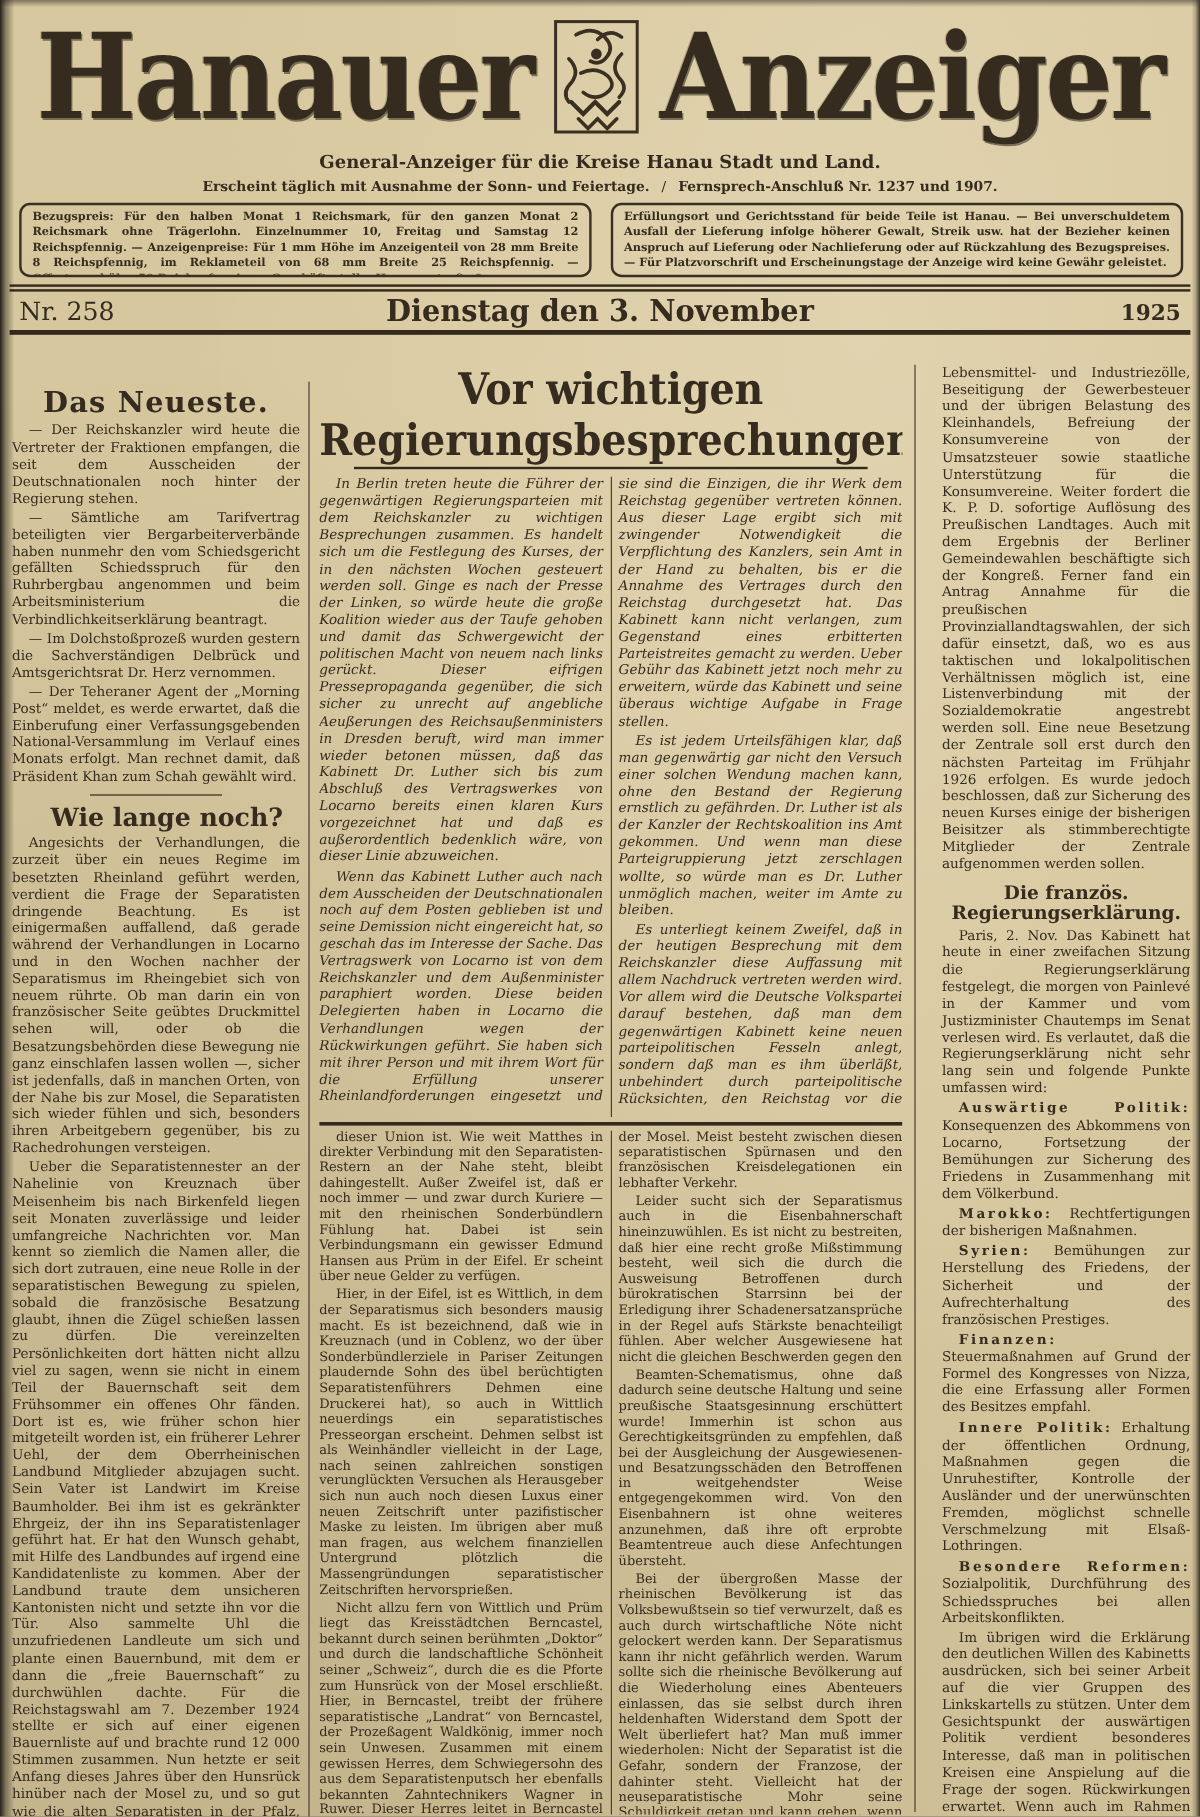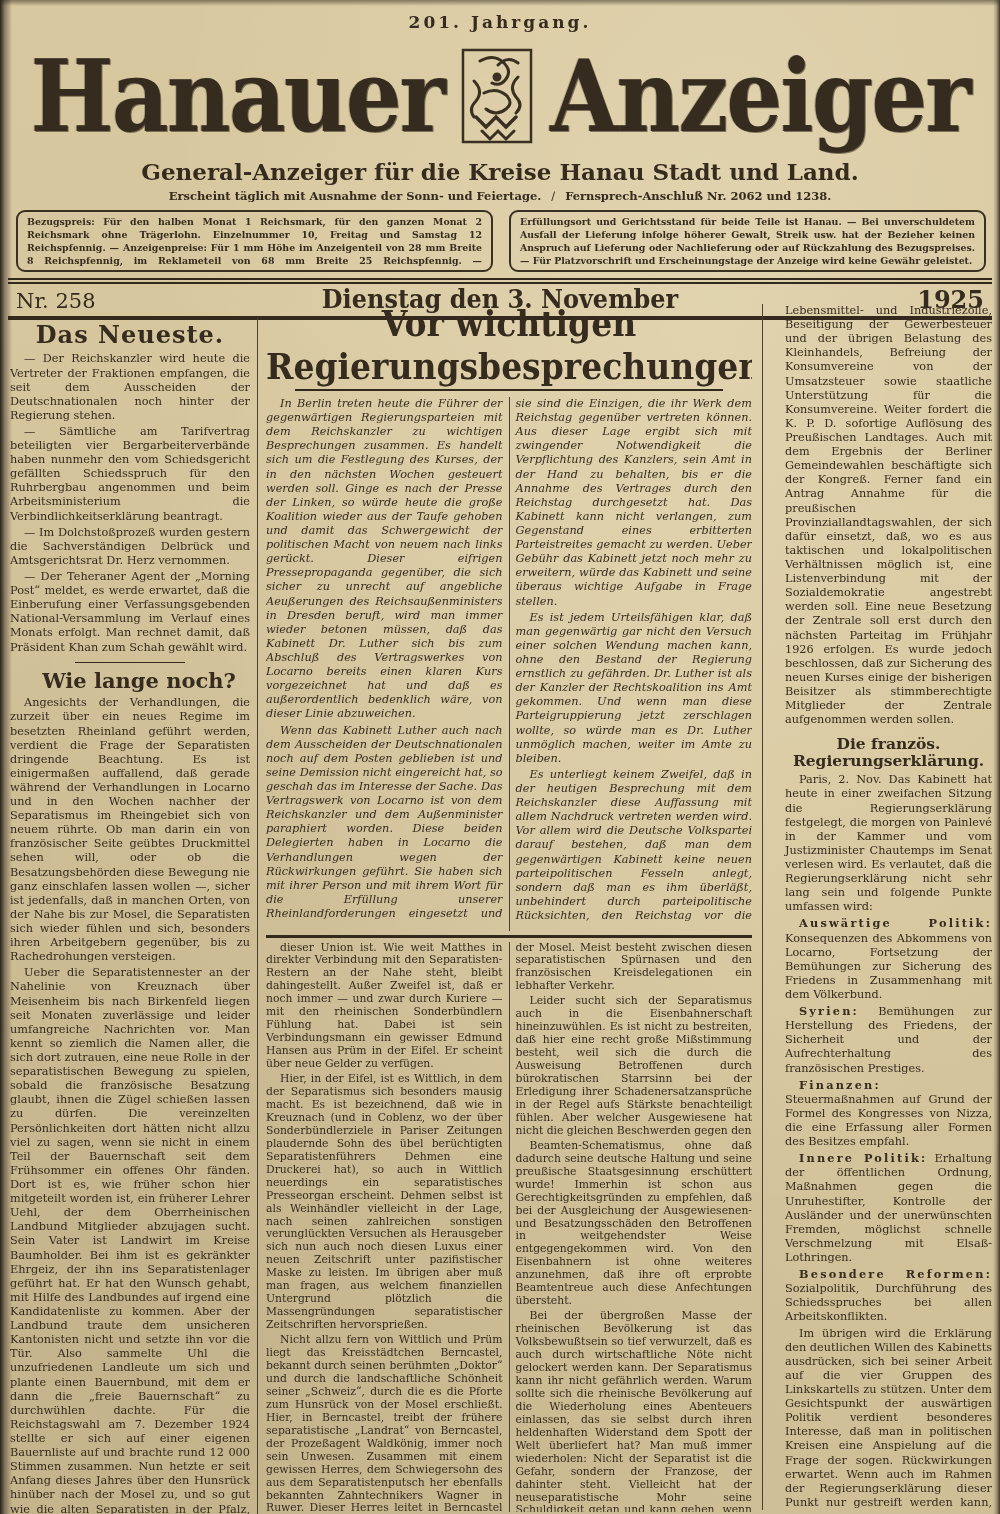--- a/index.html
+++ b/index.html
@@ -18,38 +18,38 @@
     background:linear-gradient(270deg,#3d352a 0%,rgba(61,53,42,.3) 50%,rgba(61,53,42,0) 100%);z-index:5;}
   .edge-top{position:absolute;left:0;top:0;right:0;height:6px;
     background:linear-gradient(180deg,rgba(40,34,27,.5),rgba(40,34,27,0));z-index:5;}
 
   
   .volume{ text-align:center;font-weight:bold;font-size:17px;letter-spacing:3px;padding-top:12px;}
   .title-row{display:flex;justify-content:center;align-items:center;gap:16px;height:124px;margin-top:2px;}
   .title-word{font-size:88px;font-weight:bold;line-height:1;transform:scaleY(1.12);
     text-shadow:1px 1px 0 rgba(44,36,26,.55), -1px 0 0 rgba(44,36,26,.25);letter-spacing:-2px;}
   .emblem{width:74px;height:98px;flex:0 0 auto;}
-  .subtitle{text-align:center;font-weight:bold;font-size:23px;margin-top:0;}
+  .subtitle{text-align:center;font-weight:bold;font-size:15px;margin-top:0;}
   .pubinfo{text-align:center;font-weight:bold;font-size:11.5px;margin-top:4px;}
   .pubinfo .sep{padding:0 10px;font-weight:normal;}
 
   
   .boxes{display:flex;gap:16px;padding:7px 14px 3px 16px;}
   .box{flex:1;border:2.5px solid #3a3022;border-radius:9px;padding:4px 9px;height:50px;overflow:hidden;
     font-size:9.4px;font-weight:bold;line-height:1.38;text-align:justify;}
 
   
   .rule{background:#33291c;margin:0 8px;}
   .r1{height:2px;margin-top:3px;}
   .r2{height:2px;margin-top:2px;}
   .r-thick{height:4px;margin-top:2px;}
   .datebar{display:flex;align-items:baseline;padding:1px 16px 0 16px;}
   .issue{width:210px;font-weight:normal;font-size:21px;}
   .ddate{flex:1;text-align:center;font-weight:bold;font-size:24px;transform:scaleY(1.05);}
-  .year{width:210px;text-align:right;font-weight:bold;font-size:24px;}
+  .year{width:210px;text-align:right;font-weight:bold;font-size:18px;}
 
   
   .content{position:absolute;left:10px;right:8px;top:302px;bottom:2px;}
   .col1{position:absolute;left:0;top:16px;width:240px;height:calc(100% - 4px);
     padding-right:7px;border-right:1.5px solid #4a4030;overflow:hidden;}
   .center{position:absolute;left:256px;top:0;width:486px;height:100%;overflow:hidden;}
   .col4{position:absolute;left:752px;right:0;top:2px;height:calc(100% - 4px);
     padding-left:22px;border-left:1.5px solid #4a4030;overflow:hidden;}
 
   .headline{font-size:33px;font-weight:bold;text-align:center;padding:4px 0 3px;transform:scaleY(1.1);}
@@ -70,41 +70,40 @@
 </style>
 </head>
 <body>
 
 <div class="page">
   <div class="edge-top"></div>
   <div class="edge-left"></div>
   <div class="edge-right"></div>
 
   <div>
-    <div class="volume">201. Jahrgang.</div>
     <div class="title-row">
       <span class="title-word">Hanauer</span>
       <svg class="emblem" viewBox="0 0 74 98" xmlns="http://www.w3.org/2000/svg">
         <g fill="none" stroke="#3a3022" stroke-width="3" stroke-linecap="round">
           <rect x="3" y="3" width="68" height="92" stroke-width="2.5"></rect>
           <path d="M20 14 q14 -8 24 2 q8 8 2 16 q-6 8 -14 4"></path>
           <path d="M38 18 q10 -10 20 -2"></path>
           <path d="M14 34 q10 10 2 20 q-8 8 -2 16"></path>
           <path d="M58 30 q-10 10 -2 20 q8 8 0 16"></path>
           <path d="M24 46 q12 -6 22 2 q8 8 0 14 q-10 8 -20 0"></path>
           <path d="M16 70 l10 10 l10 -10 l10 10 l10 -10" stroke-width="3.5"></path>
           <path d="M22 84 l8 8 l8 -8 l8 8 l8 -8" stroke-width="3"></path>
           <circle cx="37" cy="30" r="3" fill="#3a3022"></circle>
         </g>
       </svg>
       <span class="title-word">Anzeiger</span>
     </div>
     <div class="subtitle">General-Anzeiger für die Kreise Hanau Stadt und Land.</div>
     <div class="pubinfo">
-      <span>Erscheint täglich mit Ausnahme der Sonn- und Feiertage.</span><span class="sep">∕</span><span>Fernsprech-Anschluß Nr. 2062 und 1238.</span>
+      <span>Erscheint täglich mit Ausnahme der Sonn- und Feiertage.</span><span class="sep">∕</span><span>Fernsprech-Anschluß Nr. 1237 und 1907.</span>
     </div>
   </div>
 
   <div class="boxes">
     <div class="box">Bezugspreis: Für den halben Monat 1 Reichsmark, für den ganzen Monat 2 Reichsmark ohne Trägerlohn. Einzelnummer 10, Freitag und Samstag 12 Reichspfennig. — Anzeigenpreise: Für 1 mm Höhe im Anzeigenteil von 28 mm Breite 8 Reichspfennig, im Reklameteil von 68 mm Breite 25 Reichspfennig. — Offertengebühr: 50 Reichspfennig. — Geschäftsstelle: Hammerstraße 9.</div>
     <div class="box">Erfüllungsort und Gerichtsstand für beide Teile ist Hanau. — Bei unverschuldetem Ausfall der Lieferung infolge höherer Gewalt, Streik usw. hat der Bezieher keinen Anspruch auf Lieferung oder Nachlieferung oder auf Rückzahlung des Bezugspreises. — Für Platzvorschrift und Erscheinungstage der Anzeige wird keine Gewähr geleistet.</div>
   </div>
 
   <div class="rule r1"></div>
   <div class="rule r2"></div>
@@ -149,20 +148,21 @@
         <p>Bei der übergroßen Masse der rheinischen Bevölkerung ist das Volksbewußtsein so tief verwurzelt, daß es auch durch wirtschaftliche Nöte nicht gelockert werden kann. Der Separatismus kann ihr nicht gefährlich werden. Warum sollte sich die rheinische Bevölkerung auf die Wiederholung eines Abenteuers einlassen, das sie selbst durch ihren heldenhaften Widerstand dem Spott der Welt überliefert hat? Man muß immer wiederholen: Nicht der Separatist ist die Gefahr, sondern der Franzose, der dahinter steht. Vielleicht hat der neuseparatistische Mohr seine Schuldigkeit getan und kann gehen, wenn die Paktbesprechungen zu einem Abschluß führen. Auf jeden Fall aber müssen wir verlangen, daß der Hintermann des rheinischen Separatismus sein Geschäft endlich einstellt. Da es ein Ding der Unmöglichkeit ist, daß man den Angriffsgeist abschwört und hinter den Kulissen heimlich den Separatisten die Hand reicht, ist in einem neuen Rheinlandregime für eine solche Politik der Zweideutigkeit kein Platz mehr.</p>
 
       </div>
     </div>
 
     <div class="col4">
       <p style="text-indent:0;">Lebensmittel- und Industriezölle, Beseitigung der Gewerbesteuer und der übrigen Belastung des Kleinhandels, Befreiung der Konsumvereine von der Umsatzsteuer sowie staatliche Unterstützung für die Konsumvereine. Weiter fordert die K. P. D. sofortige Auflösung des Preußischen Landtages. Auch mit dem Ergebnis der Berliner Gemeindewahlen beschäftigte sich der Kongreß. Ferner fand ein Antrag Annahme für die preußischen Provinziallandtagswahlen, der sich dafür einsetzt, daß, wo es aus taktischen und lokalpolitischen Verhältnissen möglich ist, eine Listenverbindung mit der Sozialdemokratie angestrebt werden soll. Eine neue Besetzung der Zentrale soll erst durch den nächsten Parteitag im Frühjahr 1926 erfolgen. Es wurde jedoch beschlossen, daß zur Sicherung des neuen Kurses einige der bisherigen Beisitzer als stimmberechtigte Mitglieder der Zentrale aufgenommen werden sollen.</p>
       <div class="sec-head h-small">Die französ. Regierungserklärung.</div>
       <p class="dispatch-lead">Paris, 2. Nov. Das Kabinett hat heute in einer zweifachen Sitzung die Regierungserklärung festgelegt, die morgen von Painlevé in der Kammer und vom Justizminister Chautemps im Senat verlesen wird. Es verlautet, daß die Regierungserklärung nicht sehr lang sein und folgende Punkte umfassen wird:</p>
       <p class="point"><span class="sperr">Auswärtige Politik:</span> <span>Konsequenzen des Abkommens von Locarno, Fortsetzung der Bemühungen zur Sicherung des Friedens in Zusammenhang mit dem Völkerbund.</span></p>
+      <p class="point"><span class="sperr">Marokko:</span> <span>Rechtfertigungen der bisherigen Maßnahmen.</span></p>
       <p class="point"><span class="sperr">Syrien:</span> <span>Bemühungen zur Herstellung des Friedens, der Sicherheit und der Aufrechterhaltung des französischen Prestiges.</span></p>
       <p class="point"><span class="sperr">Finanzen:</span> <span>Steuermaßnahmen auf Grund der Formel des Kongresses von Nizza, die eine Erfassung aller Formen des Besitzes empfahl.</span></p>
       <p class="point"><span class="sperr">Innere Politik:</span> <span>Erhaltung der öffentlichen Ordnung, Maßnahmen gegen die Unruhestifter, Kontrolle der Ausländer und der unerwünschten Fremden, möglichst schnelle Verschmelzung mit Elsaß-Lothringen.</span></p>
       <p class="point"><span class="sperr">Besondere Reformen:</span> <span>Sozialpolitik, Durchführung des Schiedsspruches bei allen Arbeitskonflikten.</span></p>
       <p>Im übrigen wird die Erklärung den deutlichen Willen des Kabinetts ausdrücken, sich bei seiner Arbeit auf die vier Gruppen des Linkskartells zu stützen. Unter dem Gesichtspunkt der auswärtigen Politik verdient besonderes Interesse, daß man in politischen Kreisen eine Anspielung auf die Frage der sogen. Rückwirkungen erwartet. Wenn auch im Rahmen der Regierungserklärung dieser Punkt nur gestreift werden kann, so ist andererseits damit zu rechnen, daß Briand im Laufe der Diskussion sich über diesen Gegenstand eingehender auslassen wird.</p>
 
     </div>
 
   </div>
 </div>

